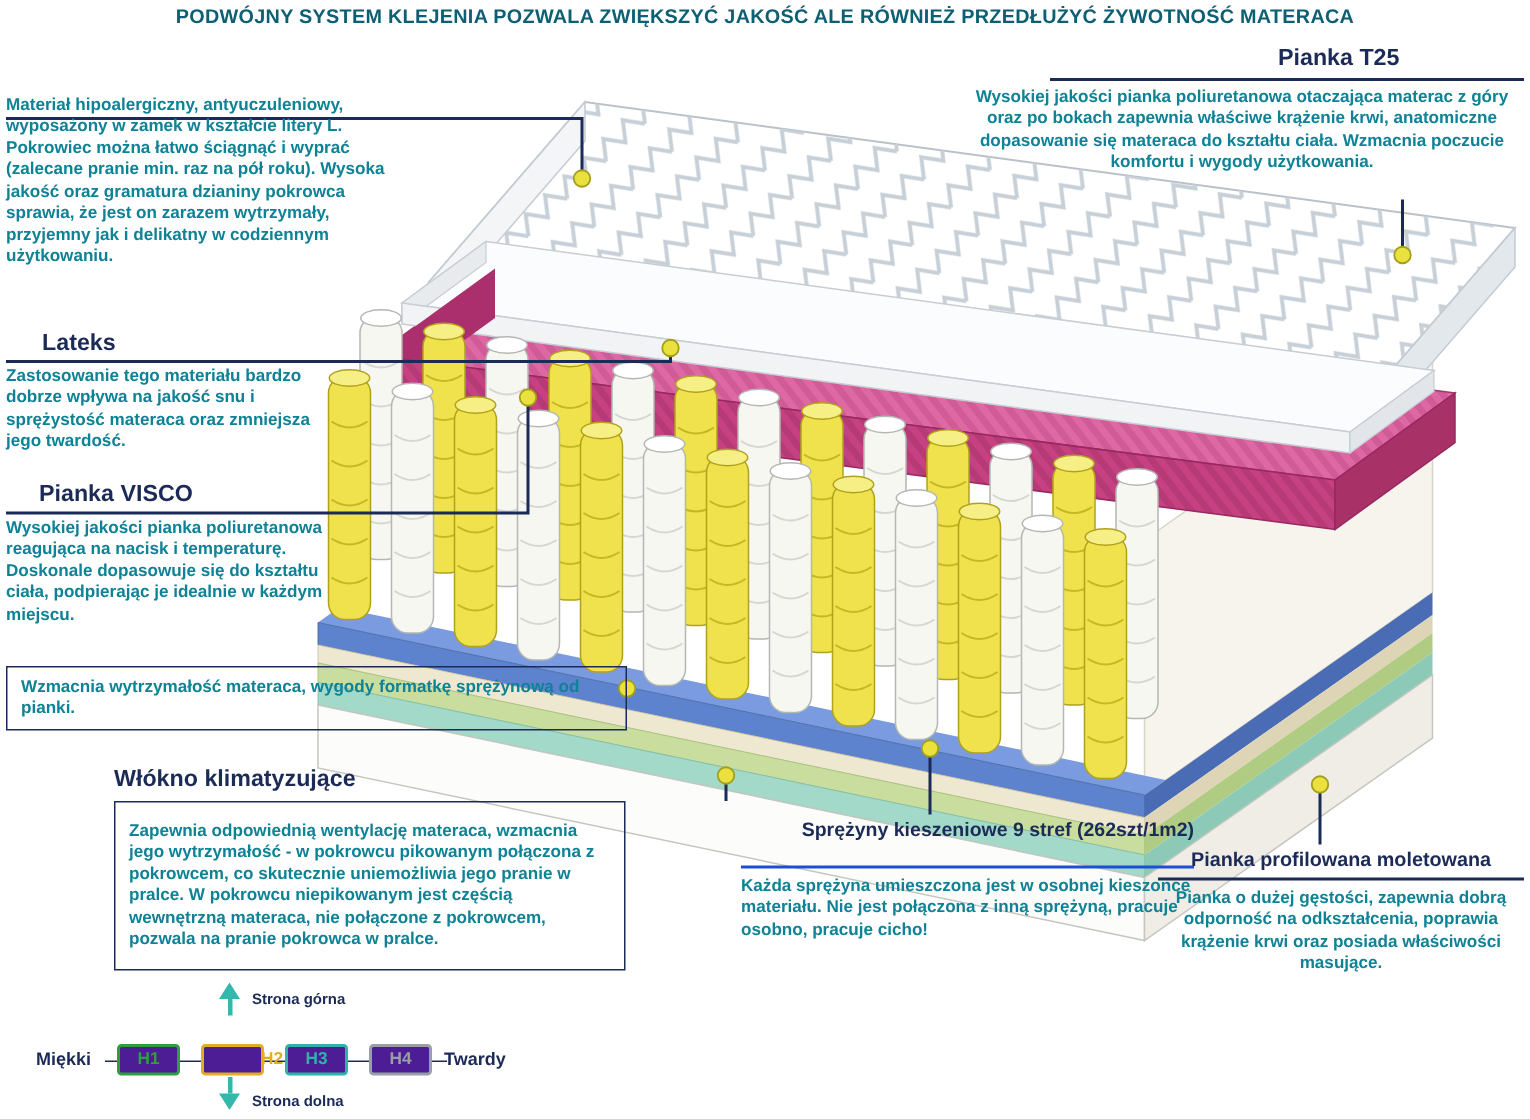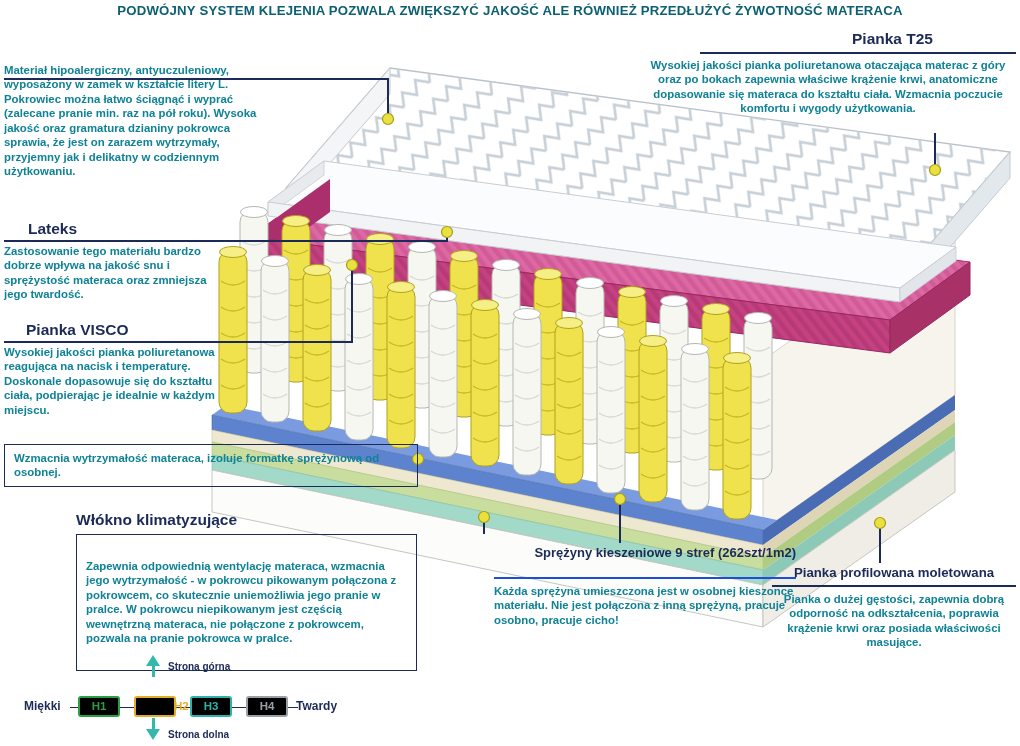--- a/index.html
+++ b/index.html
@@ -28,42 +28,42 @@
   .co-lateks    { left:4px;  top:220px; width:224px; }
   .co-lateks h3 { padding-left:24px; }
   .co-visco     { left:4px;  top:321px; width:232px; }
   .co-visco h3  { padding-left:22px; }
 
   .co-przekladka { left:4px; top:442px; width:414px; }
   .co-przekladka h3 { padding-left:26px; }
   .co-przekladka p { margin-top:2px; border:1.6px solid #1b2a56; padding:6px 9px; }
 
   .co-wlokno { left:76px; top:511px; width:341px; }
-  .co-wlokno p { margin-top:4px; border:1.6px solid #1b2a56; padding:24px 9px; }
+  .co-wlokno p { margin-top:4px; border:1.6px solid #1b2a56; padding:12px 9px; }
 
   .co-sprezyny { left:494px; top:545px; width:302px; }
   .co-sprezyny h3 { font-size:13px; border-bottom:2px solid #1d4ed8; padding-bottom:16px;text-align:right; }
 
   .t25-title { position:absolute; left:852px; top:30px; }
   .t25-body  { position:absolute; left:646px; top:58px; width:364px; text-align:center; }
 
   .co-profilowana { left:772px; top:565px; width:244px; text-align:center; }
   .co-profilowana h3 { font-size:13.2px; border-bottom:2px solid #1b2a56; padding-bottom:4px; }
 
   
   .s-label { position:absolute; font-size:10px; font-weight:700; color:#1b2a56; }
   .s-top    { left:168px; top:661px; }
   .s-bottom { left:168px; top:729px; }
   .s-word  { position:absolute; font-size:12px; font-weight:700; color:#1b2a56; }
   .s-miekki { left:24px;  top:699px; }
   .s-twardy { left:296px; top:699px; }
   .s-line { position:absolute; left:70px; top:707px; width:228px; height:0;
             border-top:1.6px solid #1b2a56; }
   .hbox {
-    position:absolute; top:696px; width:42px; height:21px; background:#000000;
+    position:absolute; top:696px; width:42px; height:21px; background:#4c1d95;
     border:2px solid; border-radius:3px; box-sizing:border-box;
     font-size:11.5px; font-weight:700; text-align:center; line-height:17px;
   }
   .lvl1 { left:78px;  color:#2f9e41; border-color:#2f9e41; }
   .lvl2 { left:134px; color:#e3ac26; border-color:#e3ac26;padding-left:38px; }
   .lvl3 { left:190px; color:#2fb3a9; border-color:#2fb3a9; }
   .lvl4 { left:246px; color:#98a0a6; border-color:#98a0a6; }
 
   .arr { position:absolute; width:14px; }
   .arr span { display:block; }
@@ -207,21 +207,21 @@
     <h3>Lateks</h3>
     <p>Zastosowanie tego materiału bardzo dobrze wpływa na jakość snu i sprężystość materaca oraz zmniejsza jego twardość.</p>
   </div>
 
   <div class="co co-visco">
     <h3>Pianka VISCO</h3>
     <p>Wysokiej jakości pianka poliuretanowa reagująca na nacisk i temperaturę. Doskonale dopasowuje się do kształtu ciała, podpierając je idealnie w każdym miejscu.</p>
   </div>
 
   <div class="co co-przekladka">
-    <p>Wzmacnia wytrzymałość materaca, izoluje formatkę sprężynową od osobnej.</p>
+    <p>Wzmacnia wytrzymałość materaca, wygody formatkę sprężynową od pianki.</p>
   </div>
 
   <div class="co co-wlokno">
     <h3>Włókno klimatyzujące</h3>
     <p>Zapewnia odpowiednią wentylację materaca, wzmacnia jego wytrzymałość - w pokrowcu pikowanym połączona z pokrowcem, co skutecznie uniemożliwia jego pranie w pralce. W pokrowcu niepikowanym jest częścią wewnętrzną materaca, nie połączone z pokrowcem, pozwala na pranie pokrowca w pralce.</p>
   </div>
 
   <div class="co co-sprezyny">
     <h3>Sprężyny kieszeniowe 9 stref (262szt/1m2)</h3>
     <p>Każda sprężyna umieszczona jest w osobnej kieszonce materiału. Nie jest połączona z inną sprężyną, pracuje osobno, pracuje cicho!</p>

